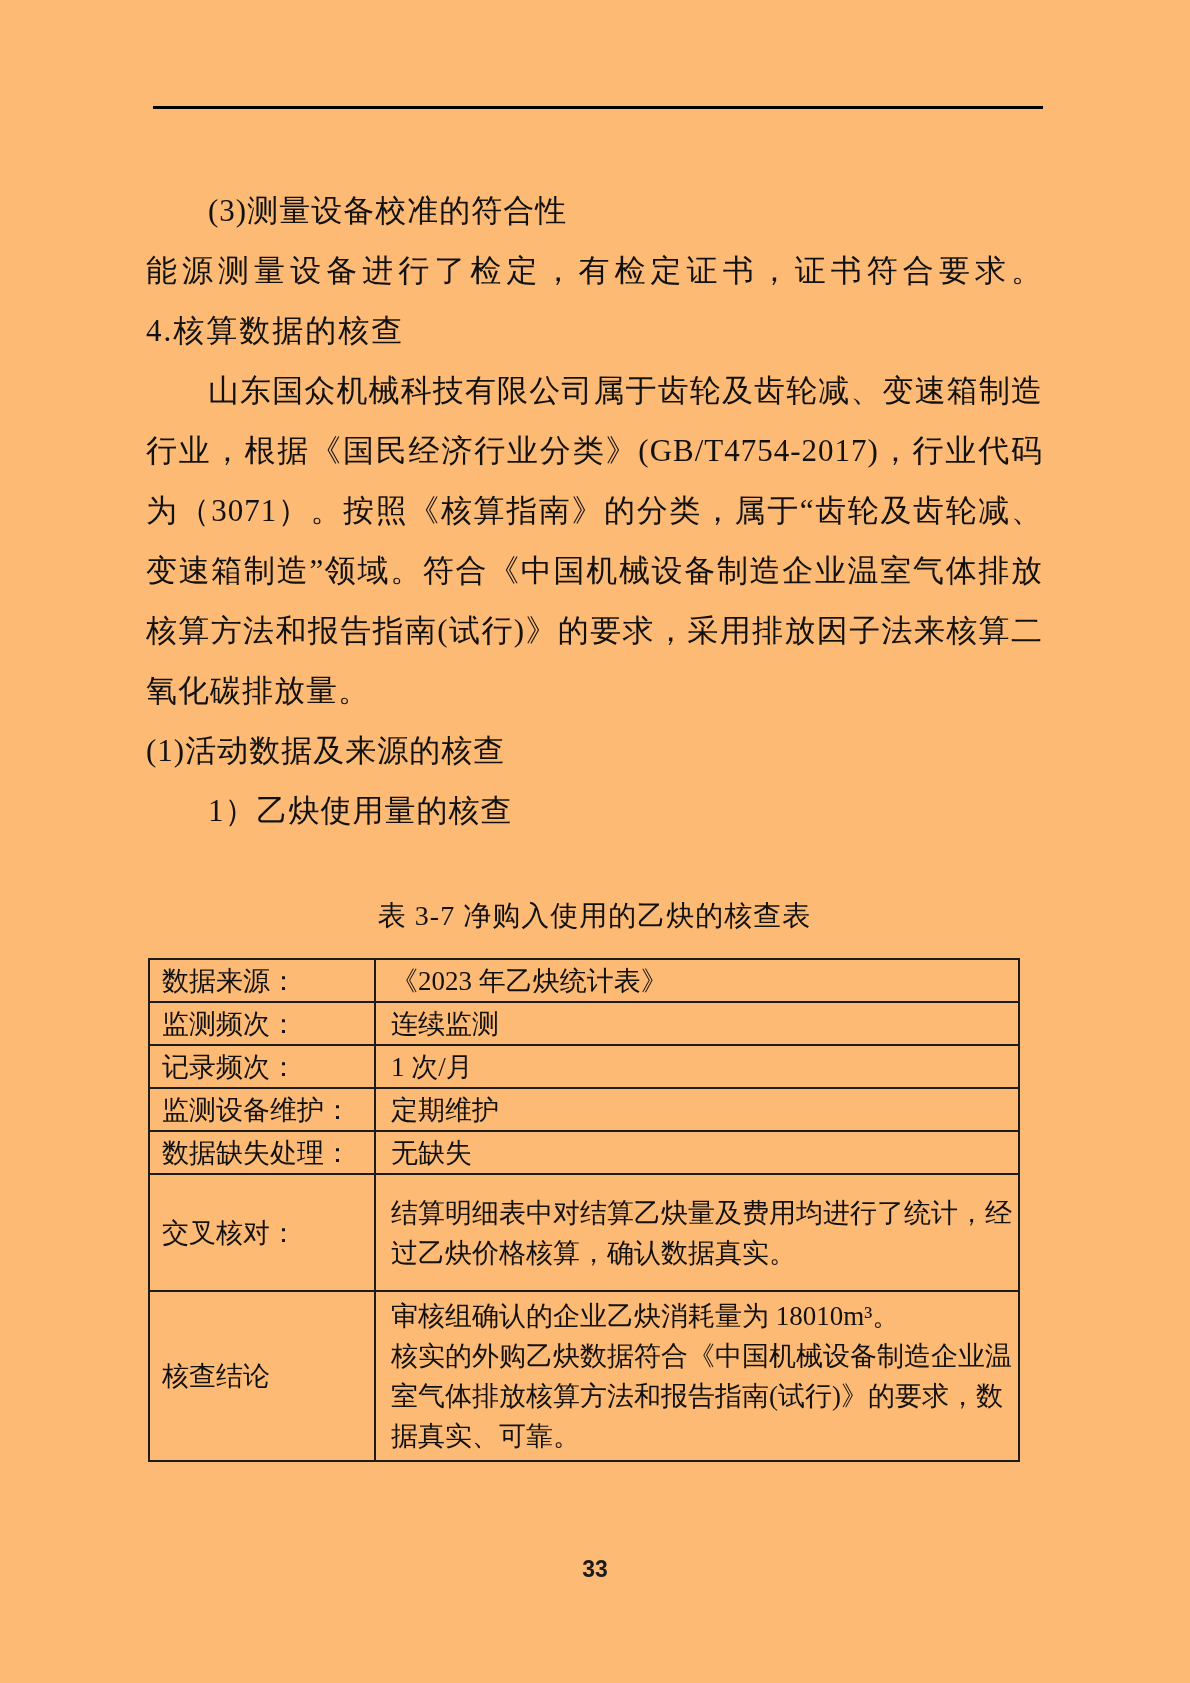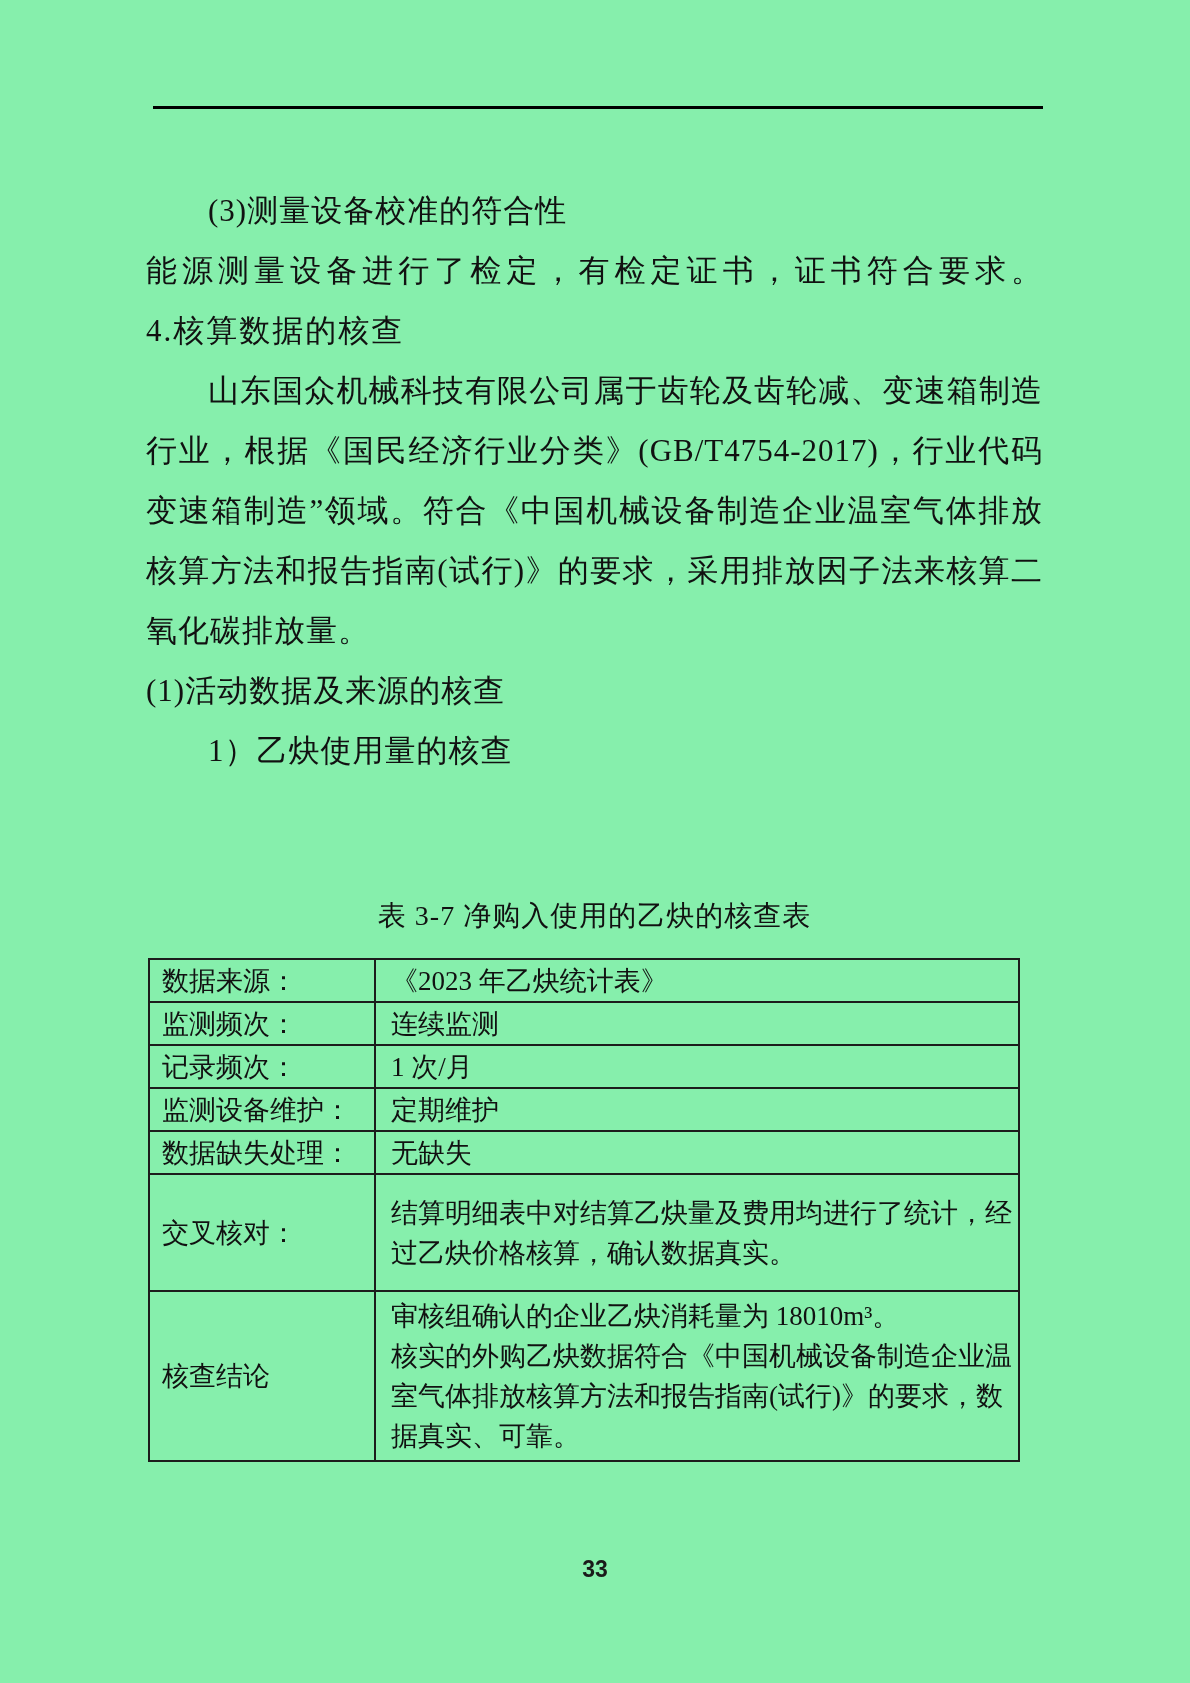--- a/index.html
+++ b/index.html
@@ -1,20 +1,20 @@
 <!DOCTYPE html>
 <html><head>
 <meta charset="utf-8">
 <style>
   html, body { margin: 0; padding: 0; background: #ffffff; }
   .page {
     position: relative;
     width: 1190px;
     height: 1683px;
-    background: #86efac;
+    background: #fdba74;
     color: #111111;
     font-family: "Liberation Serif", "DejaVu Serif", serif;
     overflow: hidden;
   }
   .header-rule {
     position: absolute;
     left: 153px;
     top: 106px;
     width: 890px;
     height: 3px;
@@ -88,20 +88,21 @@
 <div class="page">
 
   <div class="header-rule"></div>
 
   <div class="body-text">
     <div class="bline indent">(3)测量设备校准的符合性</div>
     <div class="bline stretch">能源测量设备进行了检定，有检定证书，证书符合要求。</div>
     <div class="bline bold">4.核算数据的核查</div>
     <div class="bline indent stretch">山东国众机械科技有限公司属于齿轮及齿轮减、变速箱制造</div>
     <div class="bline stretch">行业，根据《国民经济行业分类》(GB/T4754-2017)，行业代码</div>
+    <div class="bline stretch">为（3071）。按照《核算指南》的分类，属于“齿轮及齿轮减、</div>
     <div class="bline stretch">变速箱制造”领域。符合《中国机械设备制造企业温室气体排放</div>
     <div class="bline stretch">核算方法和报告指南(试行)》的要求，采用排放因子法来核算二</div>
     <div class="bline">氧化碳排放量。</div>
     <div class="bline">(1)活动数据及来源的核查</div>
     <div class="bline indent">1）乙炔使用量的核查</div>
   </div>
 
   <div class="caption">表 3-7 净购入使用的乙炔的核查表</div>
 
   <table class="vtable">

